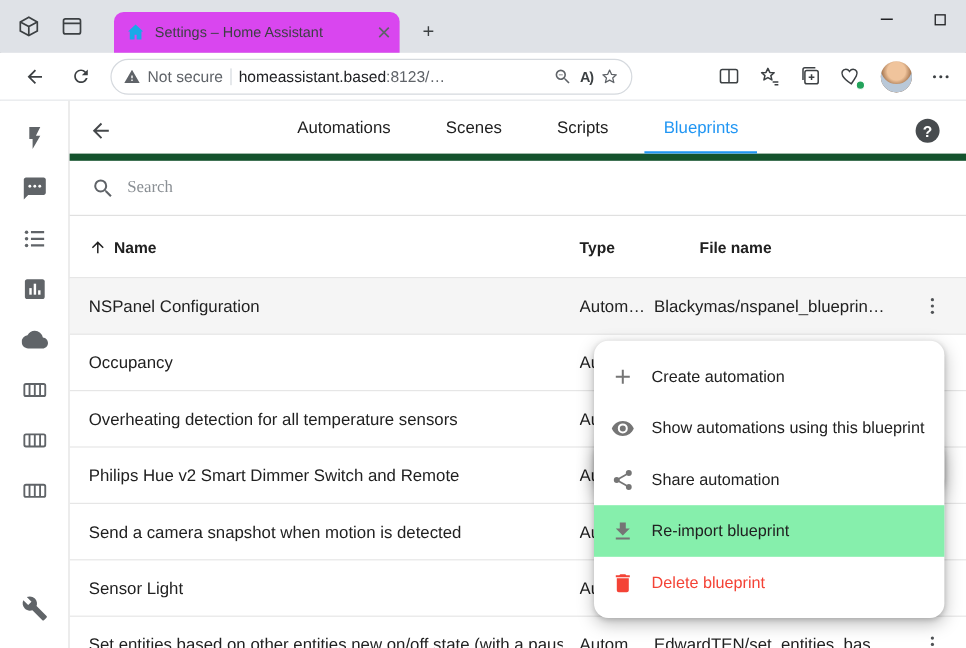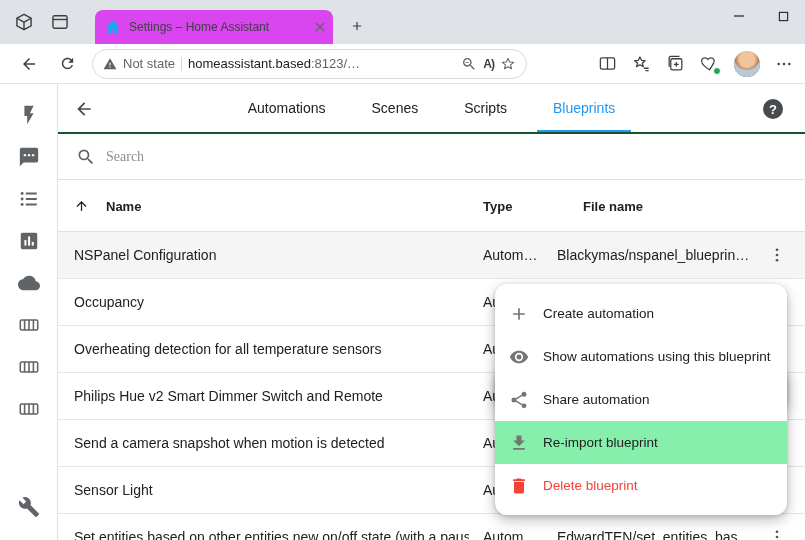--- a/index.html
+++ b/index.html
@@ -31,42 +31,42 @@
   .read-aloud{font-size:12px;font-weight:bold;color:#3c4043;letter-spacing:-1px}
 
   
   .app{position:absolute;top:84px;left:0;right:0;bottom:0;display:flex;background:#fff}
   .sidebar{width:58px;border-right:1px solid #e0e0e0;display:flex;flex-direction:column;align-items:center;padding-top:10px}
   .side-btn{width:48px;height:42px;display:flex;align-items:center;justify-content:center;color:#606468;flex:0 0 auto}
   .side-btn.menu{color:#424242}
   .side-btn.bottom{margin-top:auto;margin-bottom:12px}
   .main{flex:1;position:relative;display:flex;flex-direction:column;min-width:0}
 
-  .ha-header{height:50px;border-bottom:2px solid #14532d;display:flex;align-items:stretch;position:relative}
+  .ha-header{height:50px;border-bottom:6px solid #14532d;display:flex;align-items:stretch;position:relative}
   .ha-back{position:absolute;left:16px;top:0;height:50px;display:flex;align-items:center;color:#44474a}
   .ha-tabs{margin:0 auto;display:flex;gap:14px;height:100%}
   .ha-tab{display:flex;align-items:center;padding:0 16px;font-size:14px;font-weight:500;color:#212121;cursor:pointer}
   .ha-tab.active{color:var(--accent,#2196f3);box-shadow:inset 0 -2px 0 var(--accent,#2196f3)}
   .ha-help{position:absolute;right:22px;top:15px;width:20px;height:20px;border-radius:50%;background:#474b4e;color:#fff;font-size:13px;font-weight:bold;display:flex;align-items:center;justify-content:center}
 
   .searchbar{height:46px;border-bottom:1px solid #e0e0e0;display:flex;align-items:center;padding:0 18px;gap:10px;color:#5f6368}
   .searchbar input{border:none;outline:none;flex:1;font-size:14px;font-family:Liberation Serif, serif;color:#000000;background:transparent}
   .searchbar input::placeholder{color:#8a8f94}
 
   .thead{height:52px;border-bottom:1px solid #e0e0e0;position:relative;font-size:13px;font-weight:700;color:#212121}
-  .th{position:absolute;top:50%;transform:translateY(-50%);display:flex;align-items:center;gap:17px}
+  .th{position:absolute;top:50%;transform:translateY(-50%);display:flex;align-items:center;gap:6px}
   .th-name{left:16px}.th-type{left:425px}.th-file{left:525px}
 
   .tbody{flex:1;overflow:hidden}
   .row{height:47px;border-bottom:1px solid #e6e6e6;position:relative;cursor:pointer}
   .row.selected{background:#f5f5f5}
   .cell{position:absolute;top:50%;transform:translateY(-50%);font-size:14px;white-space:nowrap;overflow:hidden}
   .cell-name{left:16px;max-width:395px}
   .cell-type{left:425px;width:70px}
-  .cell-file{left:499px;width:196px}
+  .cell-file{left:487px;width:196px}
   .row-dots{position:absolute;right:16px;top:50%;transform:translateY(-50%);width:24px;height:24px;display:flex;align-items:center;justify-content:center;color:#505356}
 
   
   .menu{position:absolute;left:495px;top:284px;width:292px;background:#fff;border-radius:12px;padding:8px 0;z-index:10;
         box-shadow:0 5px 14px rgba(0,0,0,.26),0 1px 4px rgba(0,0,0,.16)}
   .menu-item{height:43px;display:flex;align-items:center;padding:0 14px;gap:14px;font-size:13.5px;color:#212121;white-space:nowrap;cursor:pointer}
   .menu-item .mi{color:#757575;display:flex}
   .menu-item.hover{background:#86efac}
   .menu-item.danger{color:var(--danger,#f44336)}
   .menu-item.danger .mi{color:var(--danger,#f44336)}
@@ -139,21 +139,21 @@
           <path d="M17.65 6.35C16.2 4.9 14.21 4 12 4c-4.42 0-8 3.58-8 8s3.58 8 8 8c3.73 0 6.84-2.55 7.73-6h-2.08c-.82 2.33-3.04 4-5.65 4-3.31 0-6-2.69-6-6s2.69-6 6-6c1.66 0 3.14.69 4.22 1.78L13 11h7V4z"></path>
         </svg>
     </span>
 
     <div class="omnibox">
       <span>
         <svg width="14" height="14" viewBox="0 0 24 24" fill="#5f6368">
             <path d="M1 21h22L12 2zm12-3h-2v-2h2zm0-4h-2v-4h2z"></path>
           </svg>
       </span>
-      <span>Not state</span>
+      <span>Not secure</span>
       <span class="omni-sep"></span>
       <span class="omni-url"><span>homeassistant.based</span><span class="path">:8123/…</span></span>
       <span class="icon-btn">
         <svg width="16" height="16" viewBox="0 0 24 24" fill="#5f6368">
             <path d="M15.5 14h-.79l-.28-.27A6.47 6.47 0 0 0 16 9.5 6.5 6.5 0 1 0 9.5 16c1.61 0 3.09-.59 4.23-1.57l.27.28v.79l5 4.99L20.49 19zm-6 0C7.01 14 5 11.99 5 9.5S7.01 5 9.5 5 14 7.01 14 9.5 11.99 14 9.5 14zM7 9h5v1H7z"></path>
           </svg>
       </span>
       <span class="read-aloud">A)</span>
       <span class="icon-btn">
         <svg width="16" height="16" viewBox="0 0 24 24" fill="none" stroke="#5f6368" stroke-width="1.6" stroke-linejoin="round">

